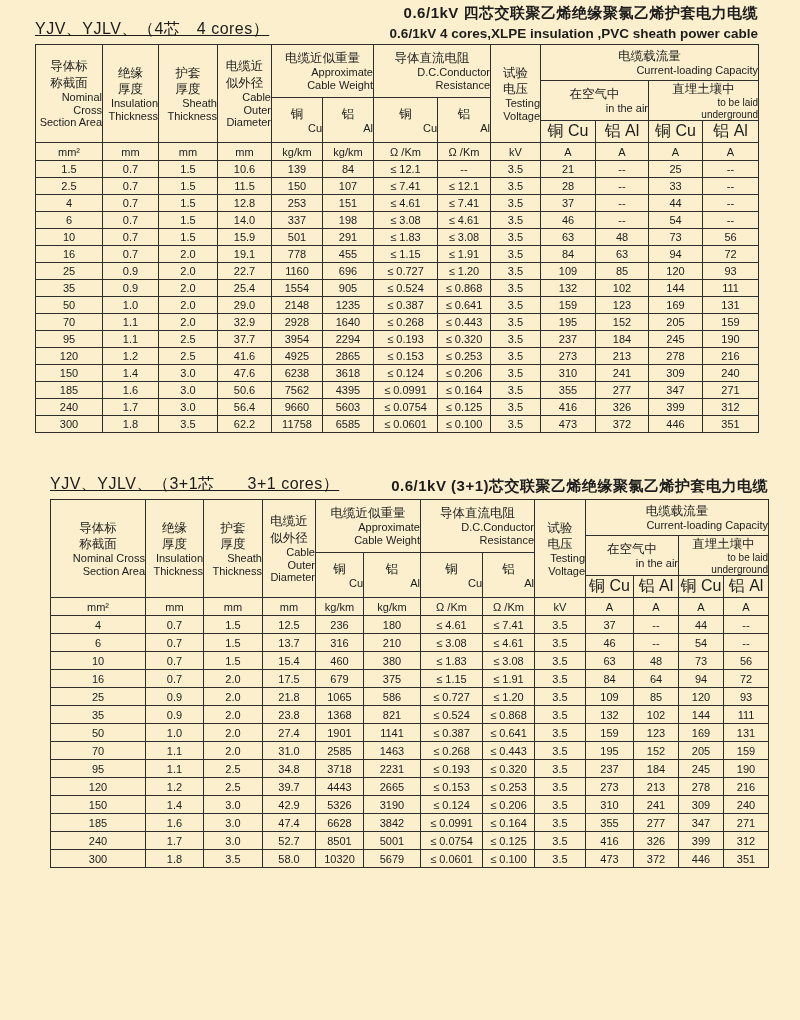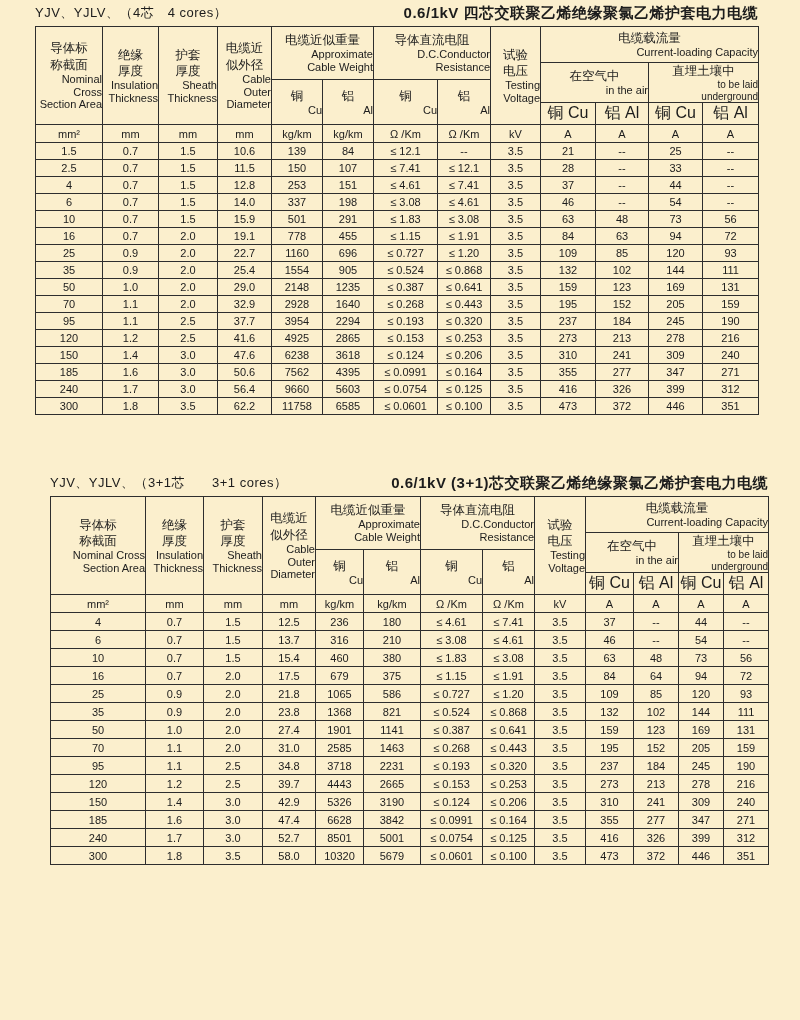--- a/index.html
+++ b/index.html
@@ -6,21 +6,21 @@
   body{
     width:800px;height:1020px;position:relative;overflow:hidden;
     background:#fbefcd;color:#1c1c1c;
     font-family:"Liberation Sans",sans-serif;
   }
   .section{position:absolute;}
   #section-4core{left:35px;top:4px;width:723px;}
   #section-3plus1{left:50px;top:474px;width:718px;}
 
   .caption{display:flex;justify-content:space-between;align-items:flex-end;margin-bottom:3px;}
-  .product-code{font-size:13px;letter-spacing:.5px;padding-bottom:1px;white-space:nowrap;}
+  .product-code{font-size:16px;letter-spacing:.5px;padding-bottom:1px;white-space:nowrap;text-decoration:underline;}
   .titles{text-align:right;font-weight:bold;}
   .title-cn{font-size:15px;letter-spacing:.5px;}
   .title-en{font-size:13.5px;margin-top:3px;}
 
   table.spec{border-collapse:collapse;table-layout:fixed;width:100%;background:#fbefcd;}
   table.spec th,table.spec td{
     border:1px solid #2e2e2e;text-align:center;vertical-align:middle;
     padding:0;font-weight:normal;overflow:hidden;
   }
   tr.rA{height:36px;} tr.rB{height:17px;} tr.rC{height:23px;} tr.rD{height:15px;}
@@ -33,20 +33,21 @@
   #section-3plus1 tbody td{height:17px;}
 </style>
 </head>
 <body>
 
 <div class="section" id="section-4core">
   <div class="caption">
     <div class="product-code">YJV、YJLV、（4芯　4 cores）</div>
     <div class="titles">
       <div class="title-cn">0.6/1kV 四芯交联聚乙烯绝缘聚氯乙烯护套电力电缆</div>
+      <div class="title-en">0.6/1kV 4 cores,XLPE insulation ,PVC sheath power cable</div>
     </div>
   </div>
   <table class="spec">
     <colgroup>
       <col style="width:67px">
         <col style="width:56px">
         <col style="width:59px">
         <col style="width:54px">
       <col style="width:51px">
         <col style="width:51px">

